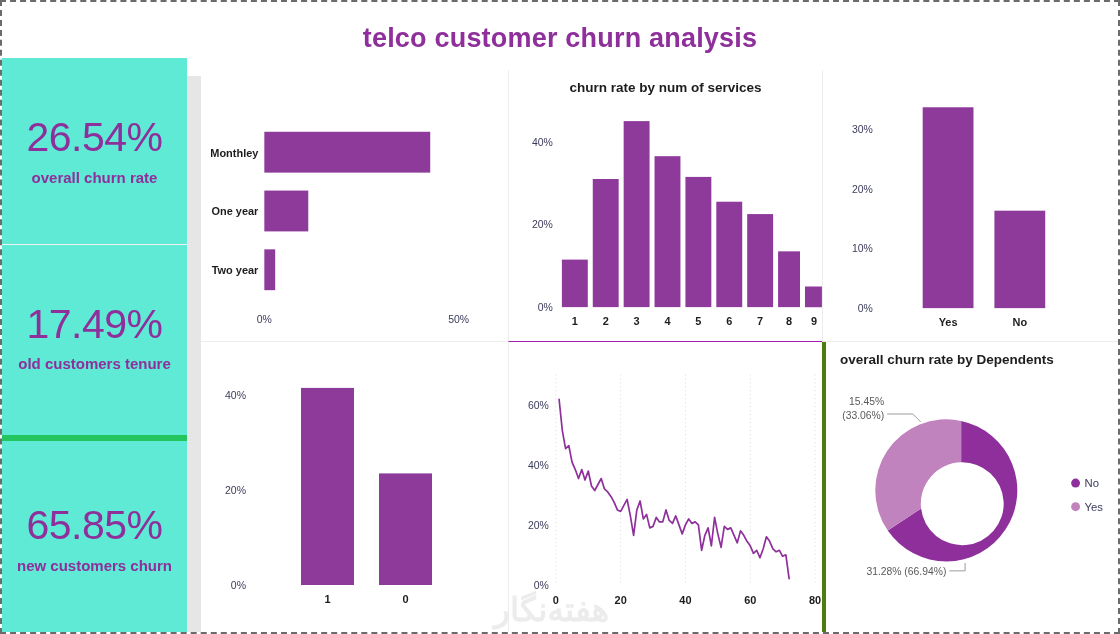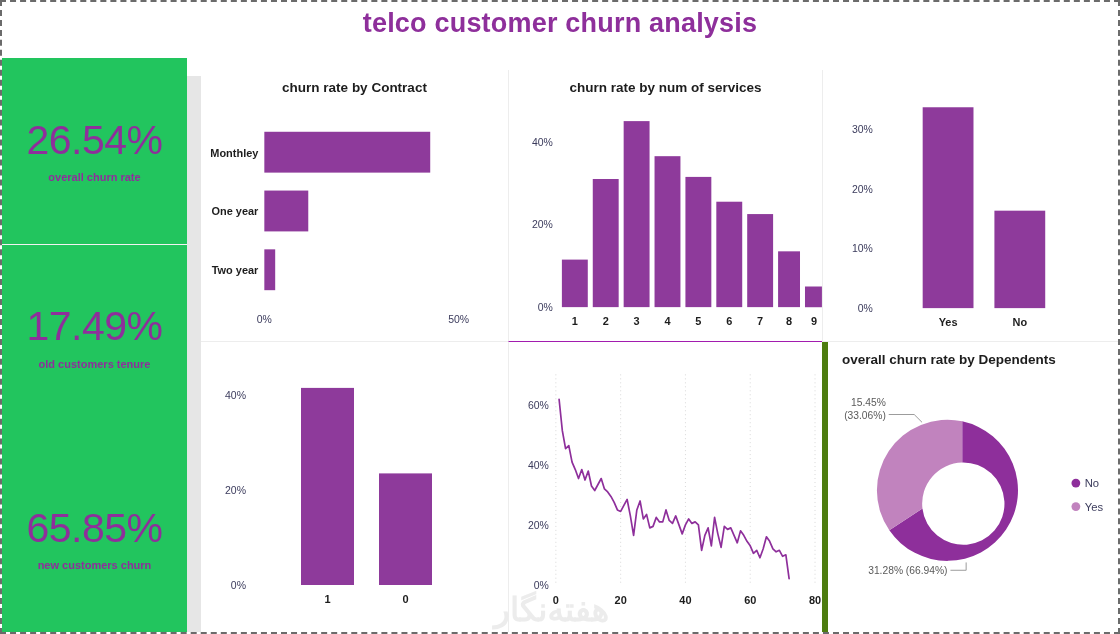--- a/index.html
+++ b/index.html
@@ -12,52 +12,52 @@
   #page {
     position: relative;
     width: 1120px; height: 634px;
     background: #ffffff;
     border: 2px dashed #6b6b6b;
   }
 
   
   #title-bar {
     position: absolute; left: 0; top: 6px; width: 1116px; height: 46px;
-    display: flex; align-items: flex-start; justify-content: center;
+    display: flex; align-items: flex-end; justify-content: center;
   }
   #dashboard-title {
     color: #8E2F9B;
     font-size: 27px;
     font-weight: bold;
     letter-spacing: .2px;
   }
 
   
   #kpi-rail {
     position: absolute; left: 0; top: 56px; width: 185px; height: 574px;
-    background: #22c55e;
+    background: #5eead4;
   }
   .kpi-card {
     position: absolute; left: 0; width: 185px;
     display: flex; flex-direction: column;
     align-items: center; justify-content: center;
   }
   .kpi-card.c1 { top: 0;   height: 187px; border-bottom: 1px solid #f2f2f2; }
   .kpi-card.c2 { top: 182px; height: 201px; border-bottom: 6px solid #22c55e; }
   .kpi-card.c3 { top: 388px; height: 186px; }
   .kpi-value {
     color: #8E2F9B;
     font-size: 41px;
     font-weight: 400;
     line-height: 1.05;
     letter-spacing: -0.5px;
   }
   .kpi-label {
     color: #8E2F9B;
-    font-size: 11px;
+    font-size: 15px;
     font-weight: bold;
     margin-top: 9px;
   }
 
   
   #grey-strip {
     position: absolute; left: 185px; top: 74px; width: 14px; height: 556px;
     background: #e6e6e6;
   }
 
@@ -77,21 +77,21 @@
   }
   .panel.r1 { top: 0; height: 272px; }
   .panel.r2 { top: 272px; height: 290px; }
   .panel.col1 { left: 0;   width: 307px; }
   .panel.col2 { left: 307px; width: 314px; }
   .panel.col3 { left: 621px; width: 296px; }
   .panel.col1.r1 { border-bottom: 1px solid #ededed; }
   .panel.col2.r1 { border-bottom: 1px solid #a21caf; border-left: 1px solid #ededed; }
   .panel.col3.r1 { border-bottom: 1px solid #ededed; border-left: 1px solid #ededed; }
   .panel.col2.r2 { border-left: 1px solid #ededed; }
-  .panel.col3.r2 { border-left: 6px solid #4d7c0f; }
+  .panel.col3.r2 { border-left: 4px solid #4d7c0f; }
 
   .plot { position: absolute; left: 0; top: 0; width: 100%; height: 100%; }
 
   svg text { font-family: "Liberation Sans", sans-serif; }
   .tick { font-size: 10.5px; fill: #3b3b5c; }
   .catlab { font-size: 11px; fill: #1d1d1d; font-weight: bold; }
   .bar { fill: #8E3A9B; }
   .slice-dark { fill: #8E2F9B; }
   .slice-light { fill: #C183BE; }
   .donut-label { font-size: 10.5px; fill: #5a5a5a; }
@@ -134,21 +134,20 @@
       <div class="kpi-value">65.85%</div>
       <div class="kpi-label">new customers churn</div>
     </div>
   </div>
 
   <div id="grey-strip"></div>
 
   <div id="chart-grid">
 
     <div class="panel col1 r1">
-      <div class="panel-title">churn rate by Contract</div>
       <svg class="plot" viewBox="0 0 307 272">
 
         <rect class="bar" x="63" y="62" width="166.5" height="41"></rect>
         <rect class="bar" x="63" y="121" width="44.1" height="41"></rect>
         <rect class="bar" x="63" y="180" width="10.9" height="41"></rect>
 
         <text class="catlab" x="57" y="87" text-anchor="end">Monthley</text>
         <text class="catlab" x="57" y="146" text-anchor="end">One year</text>
         <text class="catlab" x="57" y="205" text-anchor="end">Two year</text>
 

